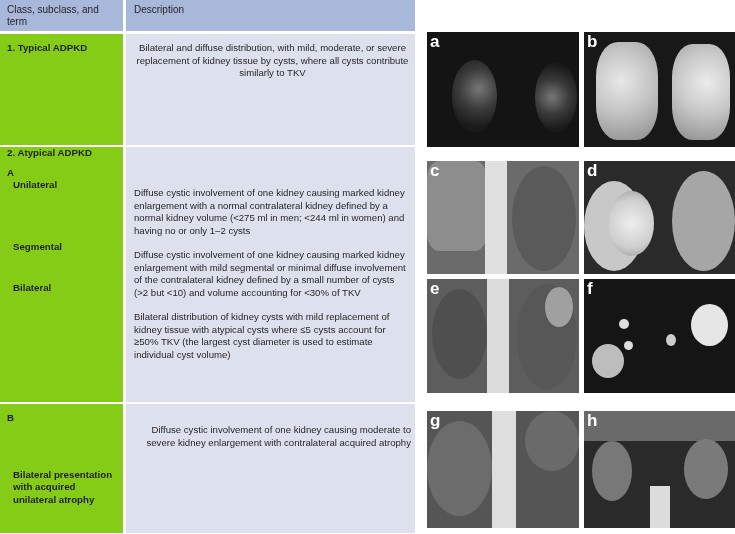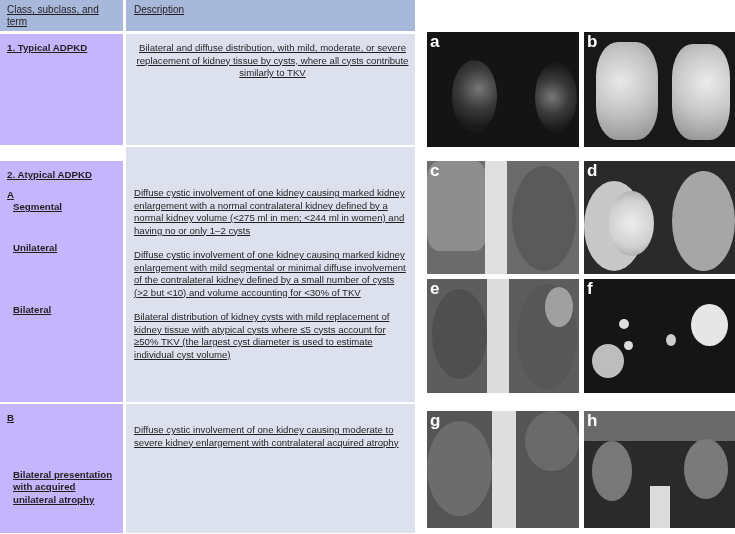--- a/index.html
+++ b/index.html
@@ -1,19 +1,19 @@
 <!DOCTYPE html>
 <html><head>
 <meta charset="utf-8">
 <style>
   html, body { margin:0; padding:0; background:#ffffff; }
   body { width:735px; height:534px; position:relative; overflow:hidden; font-family:"Liberation Sans", sans-serif; color:#231f20; }
   .table { position:absolute; left:0; top:0; width:415px; }
-  .row { display:flex; border-bottom:2px solid #ffffff;text-decoration:underline; }
-  .col1 { width:126px; box-sizing:border-box; padding:4px 6px 4px 7px; background:#c4b5fd; border-right:3px solid #ffffff; }
+  .row { display:flex; border-bottom:2px solid #ffffff; }
+  .col1 { width:126px; box-sizing:border-box; padding:4px 6px 4px 7px; background:#84cc16; border-right:3px solid #ffffff; }
   .col2 { flex:1; box-sizing:border-box; padding:4px 4px 4px 8px; background:#dde1ee; }
   .hdr .col1, .hdr .col2 { background:#a8b8da; font-size:10px; line-height:12px; }
   .hdr { height:31px; border-bottom:3px solid #ffffff; }
   .term { font-weight:bold; font-size:9.7px; line-height:12.5px; }
   .desc { font-size:9.6px; line-height:12.5px; }
   .indent { padding-left:6px; }
   .panel { position:absolute; background:#111; overflow:hidden; }
   .panel .lbl { position:absolute; left:3px; top:1px; color:#fff; font-weight:bold; font-size:17px; line-height:18px; font-family:"Liberation Sans", sans-serif; }
   .blob { position:absolute; border-radius:50%; }
 </style>
@@ -29,42 +29,42 @@
   <div class="row" style="height:111px;">
     <div class="col1" style="padding-top:8px;">
         <div class="term">1. Typical ADPKD</div>
       </div>
     <div class="col2" style="padding-top:8px;text-align:center;">
         <div class="desc">Bilateral and diffuse distribution, with mild, moderate, or severe replacement of kidney tissue by cysts, where all cysts contribute similarly to TKV</div>
       </div>
   </div>
 
   <div class="row" style="height:255px;">
-    <div class="col1" style="padding-top:8px;margin-top:14px;">
+    <div class="col1" style="padding-top:0;">
       <div class="term">2. Atypical ADPKD</div>
       <div class="term" style="margin-top:7px;">A</div>
+      <div class="term indent" style="height:62px;">Unilateral</div>
       <div class="term indent" style="height:41px;">Segmental</div>
-      <div class="term indent" style="height:62px;">Unilateral</div>
       <div class="term indent">Bilateral</div>
     </div>
     <div class="col2" style="padding-top:8px;">
       <div style="height:32px;"></div>
       <div class="desc" style="height:62px;">Diffuse cystic involvement of one kidney causing marked kidney enlargement with a normal contralateral kidney defined by a normal kidney volume (&lt;275 ml in men; &lt;244 ml in women) and having no or only 1–2 cysts</div>
       <div class="desc" style="height:62px;">Diffuse cystic involvement of one kidney causing marked kidney enlargement with mild segmental or minimal diffuse involvement of the contralateral kidney defined by a small number of cysts (&gt;2 but &lt;10) and volume accounting for &lt;30% of TKV</div>
       <div class="desc">Bilateral distribution of kidney cysts with mild replacement of kidney tissue with atypical cysts where ≤5 cysts account for ≥50% TKV (the largest cyst diameter is used to estimate individual cyst volume)</div>
     </div>
   </div>
 
   <div class="row" style="height:129px;">
     <div class="col1" style="padding-top:8px;">
       <div class="term">B</div>
       <div class="term indent" style="height:48px;margin-top:44px;">Bilateral presentation with acquired unilateral atrophy</div>
     </div>
     <div class="col2" style="padding-top:20px;">
-      <div class="desc" style="height:48px;">Diffuse cystic involvement of one kidney causing moderate to severe kidney enlargement with contralateral acquired atrophy</div>
+      <div class="desc" style="height:48px;text-align:right;">Diffuse cystic involvement of one kidney causing moderate to severe kidney enlargement with contralateral acquired atrophy</div>
     </div>
   </div>
 </div>
 
 <div class="panel" style="left:427px; top:32px; width:152px; height:115px; background:#141414;">
   <div class="blob" style="left:25px; top:28px; width:45px; height:72px; background:radial-gradient(circle at 60% 40%, #777 0, #3a3a3a 40%, #1a1a1a 75%);"></div>
   <div class="blob" style="left:108px; top:30px; width:42px; height:70px; background:radial-gradient(circle at 40% 50%, #777 0, #3a3a3a 40%, #1a1a1a 75%);"></div>
   <div class="lbl">a</div>
 </div>
 <div class="panel" style="left:584px; top:32px; width:151px; height:115px; background:#181818;">

